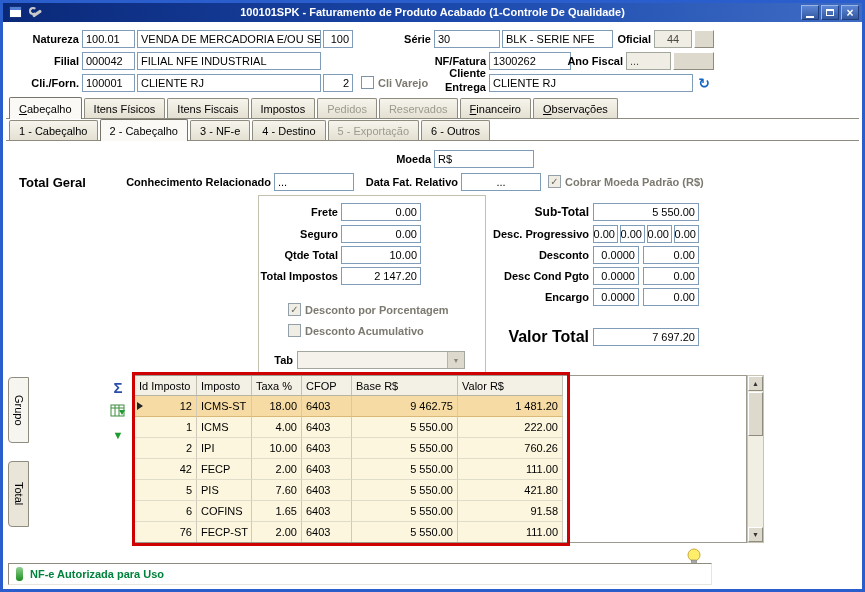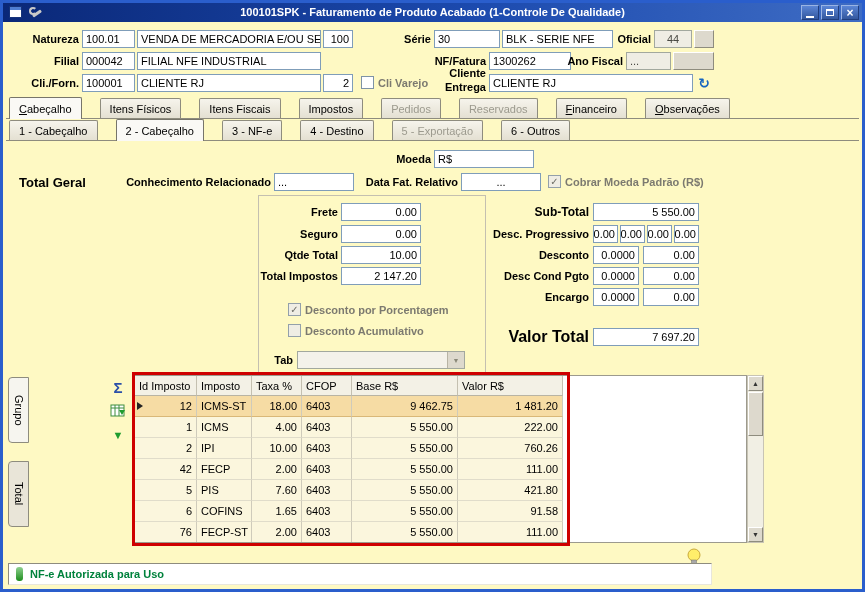--- a/index.html
+++ b/index.html
@@ -1,17 +1,17 @@
 <!DOCTYPE html>
 <html><head>
 <meta charset="utf-8">
 <style>
   html,body{margin:0;padding:0;background:#8f8f8f;}
   .window{position:relative;width:865px;height:592px;box-sizing:border-box;border:3px solid #2a5ecc;
-    background:#fef9c3;font-family:"Liberation Sans","DejaVu Sans",sans-serif;font-size:11px;color:#000;overflow:hidden;}
+    background:#ffffff;font-family:"Liberation Sans","DejaVu Sans",sans-serif;font-size:11px;color:#000;overflow:hidden;}
   
   .titlebar{position:absolute;left:0;top:0;right:0;height:19px;
     background:linear-gradient(90deg,#0a2878 0%,#1c4aae 55%,#3e6cc4 100%);}
   .ttext{position:absolute;left:0;right:0;top:0;text-align:center;color:#fff;font-weight:bold;line-height:19px;white-space:nowrap;}
   .ticon{position:absolute;top:3px;}
   .appicon{left:6px;width:13px;height:12px;background:#fff;border:1px solid #16337a;box-sizing:border-box;}
   .appicon::before{content:"";position:absolute;left:0;top:0;right:0;height:3px;background:#4f7ed2;}
   .wrenchicon{left:26px;width:13px;height:13px;}
   .wrenchicon::before{content:"";position:absolute;left:3px;top:6px;width:10px;height:3px;background:#c9c9c9;transform:rotate(-35deg);border-radius:1px;}
   .wrenchicon::after{content:"";position:absolute;left:0;top:1px;width:4px;height:4px;border:2px solid #c9c9c9;border-radius:50%;border-right-color:transparent;}
@@ -34,21 +34,21 @@
   .iconbtn{position:absolute;width:20px;height:18px;display:flex;align-items:center;justify-content:center;cursor:pointer;}
   .iconbtn span{color:#1565c0;font-weight:bold;font-size:14px;line-height:1;}
   .cb{position:absolute;width:13px;height:13px;box-sizing:border-box;border:1px solid #7e93a6;background:#fff;display:flex;align-items:center;justify-content:center;}
   .cb.dis{background:#efede4;border-color:#93a0aa;}
   .cb .mk{font-size:10px;font-weight:bold;color:#6e6e66;line-height:1;}
   .cblb{position:absolute;height:14px;display:flex;align-items:center;font-weight:bold;color:#7c7a70;white-space:nowrap;}
   
   .tabline{position:absolute;left:3px;right:3px;height:1px;background:#8e8c7e;z-index:1;}
   .tabstrip{position:absolute;left:3px;display:flex;align-items:flex-end;padding-left:3px;z-index:2;}
   .tab{height:20px;margin-bottom:1px;display:flex;align-items:center;padding:6px 9px;border:1px solid #8e8c7e;border-bottom:none;
-    border-radius:2px 2px 0 0;margin-right:18px;background:linear-gradient(#f6f4ec,#e4e0d2);cursor:pointer;box-sizing:border-box;}
+    border-radius:2px 2px 0 0;margin-right:2px;background:linear-gradient(#f6f4ec,#e4e0d2);cursor:pointer;box-sizing:border-box;}
   .tab span{display:block;}
   .tab.hot span::first-letter{text-decoration:underline;}
   .tab.active{height:22px;margin-bottom:0;background:#faf9f5;border-color:#77756a;}
   .tab.disabled{color:#9c9a8e;cursor:default;}
   
   .section-title{position:absolute;left:16px;top:172px;font-size:13px;font-weight:bold;}
   .groupbox{position:absolute;left:255px;top:192px;width:226px;height:178px;border:1px solid #c4c0b0;}
   .combo{position:absolute;height:18px;box-sizing:border-box;border:1px solid #a2a89e;background:#f4f2ea;display:flex;align-items:center;}
   .combo .cfill{flex:1;}
   .combo .cbtn{width:16px;height:16px;background:#ddd9cd;border-left:1px solid #b8b4a4;display:flex;align-items:center;justify-content:center;

